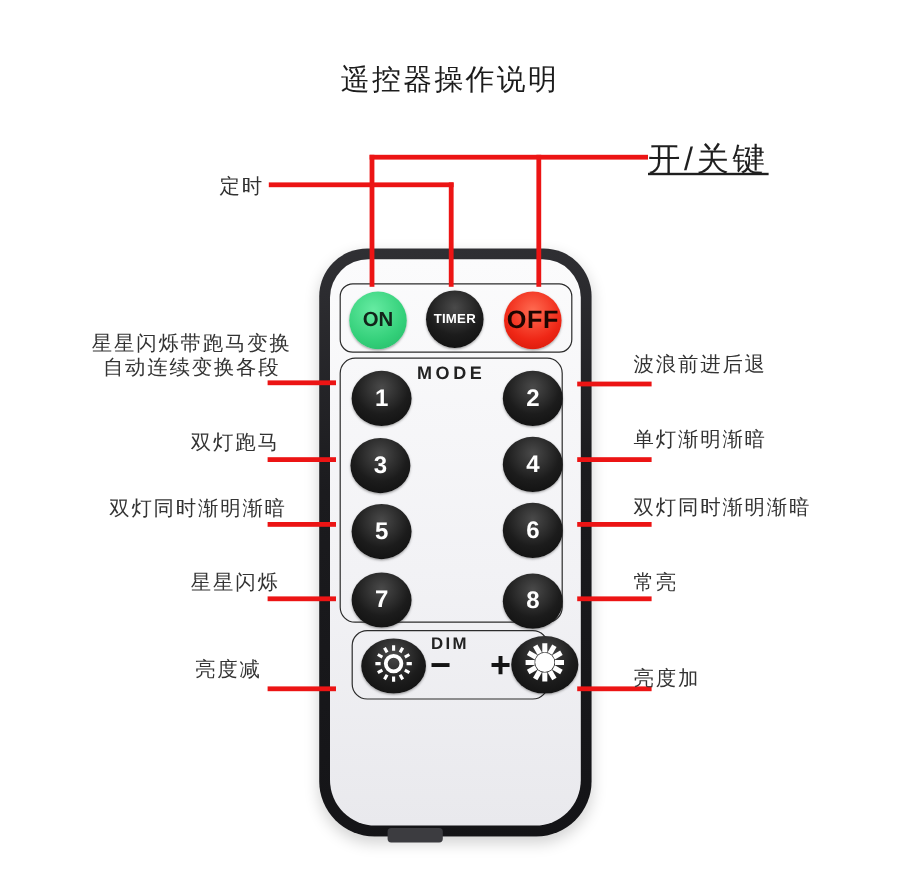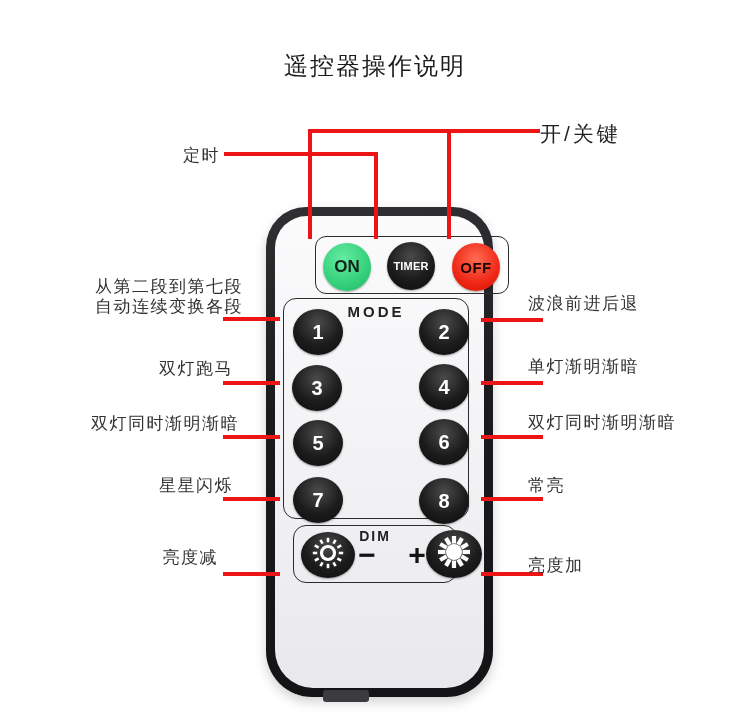--- a/index.html
+++ b/index.html
@@ -12,56 +12,56 @@
     font-size:24px;font-weight:500;color:#1c1c1c;letter-spacing:2px;z-index:40;
   }
   
   .line{position:absolute;background:#ec1414;z-index:30;}
   
   .lbl{
     position:absolute;white-space:nowrap;color:#333333;
     font-size:17px;letter-spacing:1.5px;line-height:19.5px;z-index:40;
   }
   .lbl.two-line{text-align:center;}
-  .lbl.big{font-size:21px;letter-spacing:3px;color:#1f1f1f;}
+  .lbl.big{font-size:27px;letter-spacing:3px;color:#1f1f1f;text-decoration:underline;}
   
   .remote{
     position:absolute;left:266px;top:207px;width:227px;height:490px;
     background:linear-gradient(175deg,#303034 0%,#1b1b1e 40%,#141417 100%);
     border-radius:40px 40px 46px 46px;z-index:10;
     box-shadow:0 5px 12px rgba(0,0,0,0.18);
   }
   .remote-nub{
     position:absolute;left:57px;bottom:-5px;width:46px;height:12px;
     background:#3c3c40;border-radius:3px;
   }
   .remote-face{
     position:absolute;left:9px;top:9px;right:9px;bottom:9px;
     background:linear-gradient(180deg,#fbfbfc 0%,#f2f2f5 55%,#e9e9ed 100%);
     border-radius:32px 32px 38px 38px;
   }
   .section{position:absolute;border:1.6px solid #2c2c2c;border-radius:11px;box-sizing:border-box;}
-  .sec-power{left:17px;top:29px;width:194px;height:58px;margin-left:32px;}
+  .sec-power{left:17px;top:29px;width:194px;height:58px;}
   .sec-mode{left:17px;top:91px;width:186px;height:221px;border-radius:13px;}
   .sec-dim{left:27px;top:318px;width:164px;height:58px;border-radius:13px;}
   .btn{
     position:absolute;display:flex;align-items:center;justify-content:center;
     border-radius:50%;font-weight:bold;box-shadow:0 1px 2px rgba(0,0,0,0.35);
   }
   .btn-black{background:radial-gradient(circle at 50% 30%,#4a4a4a 0%,#1c1c1c 55%,#0c0c0c 100%);}
   .btn-on{
     left:7px;top:6px;width:48px;height:48px;
     background:radial-gradient(circle at 42% 32%,#66eba2 0%,#34d07a 60%,#23b564 100%);
     color:#12241a;font-size:17px;
   }
   .btn-timer{left:71px;top:5px;width:48px;height:48px;color:#ffffff;font-size:11px;letter-spacing:0.2px;}
   .btn-off{
     left:136px;top:6px;width:48px;height:48px;
     background:radial-gradient(circle at 50% 34%,#ff6c52 0%,#ef2716 60%,#ce1404 100%);
-    color:#1c0501;font-size:15px;letter-spacing:0.5px;
+    color:#1c0501;font-size:21px;letter-spacing:0.5px;
   }
   .sec-label{
     position:absolute;left:0;right:0;text-align:center;
     font-weight:bold;color:#222222;z-index:2;
   }
   .mode-label{top:4px;font-size:15px;letter-spacing:3px;}
   .dim-label{top:2px;font-size:14px;letter-spacing:2px;}
   .btn-num{width:50px;height:46px;color:#ffffff;font-size:20px;}
   .b1{left:9px;top:10px;}  .b2{left:135px;top:10px;}
   .b3{left:8px;top:66px;}  .b4{left:135px;top:65px;}
@@ -98,21 +98,21 @@
   <div class="line" style="left:481px;top:318px;width:62px;height:4px;"></div>
   <div class="line" style="left:481px;top:381px;width:62px;height:4px;"></div>
   <div class="line" style="left:481px;top:435px;width:62px;height:4px;"></div>
   <div class="line" style="left:481px;top:497px;width:62px;height:4px;"></div>
   <div class="line" style="left:481px;top:572px;width:62px;height:4px;"></div>
 
   <div class="lbl big" style="left:540px;top:124px;">开/关键</div>
   <div class="lbl" style="right:530px;top:146px;">定时</div>
 
   <div class="lbl two-line" style="right:507px;top:277px;">
-    <div>从第二段到第七段</div>
+    <div>星星闪烁带跑马变换</div>
     <div>自动连续变换各段</div>
   </div>
   <div class="lbl" style="right:517px;top:359px;">双灯跑马</div>
   <div class="lbl" style="right:511px;top:414px;">双灯同时渐明渐暗</div>
   <div class="lbl" style="right:517px;top:476px;text-align:right;">星星闪烁</div>
   <div class="lbl" style="right:532px;top:548px;text-align:center;">亮度减</div>
 
   <div class="lbl" style="left:528px;top:278px;margin-top:16px;">波浪前进后退</div>
   <div class="lbl" style="left:528px;top:357px;">单灯渐明渐暗</div>
   <div class="lbl" style="left:528px;top:413px;">双灯同时渐明渐暗</div>

